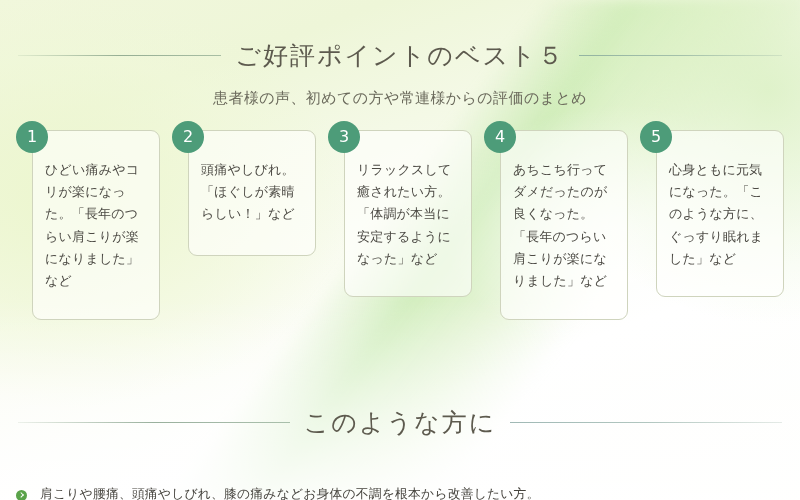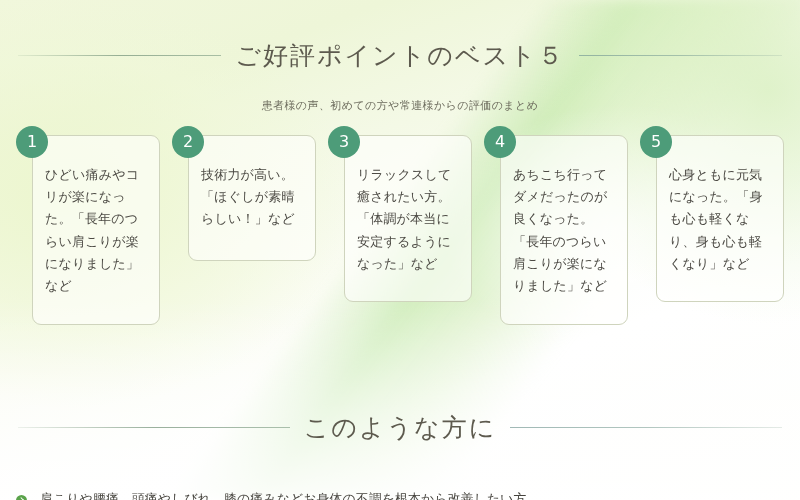--- a/index.html
+++ b/index.html
@@ -101,24 +101,23 @@
     flex: 0 0 auto;
     font-size: 25px;
     letter-spacing: 2px;
     color: #5d5a4e;
     font-family: "DejaVu Sans", "Liberation Sans", sans-serif;
     font-weight: 400;
     white-space: nowrap;
   }
   .head-sub {
     text-align: center;
-    font-size: 11px;
+    font-size: 15px;
     color: #6b6a5c;
     letter-spacing: 0.4px;
-    margin-top: 9px;
     font-family: Liberation Sans, sans-serif;
   }
 
   
   .top-head { padding-top: 22px; }
 
   
   .cards {
     display: flex;
     justify-content: space-between;
@@ -229,42 +228,42 @@
     <div class="card-wrap">
       <div class="badge">1</div>
       <div class="card">
         <p class="card-text">ひどい痛みやコリが楽になった。「長年のつらい肩こりが楽になりました」など</p>
       </div>
     </div>
 
     <div class="card-wrap">
       <div class="badge">2</div>
       <div class="card">
-        <p class="card-text">技術力が高い。「ほぐしが素晴らしい！」など</p>
+        <p class="card-text">頭痛やしびれ。「ほぐしが素晴らしい！」など</p>
       </div>
     </div>
 
     <div class="card-wrap">
       <div class="badge">3</div>
       <div class="card">
         <p class="card-text">リラックスして癒されたい方。「体調が本当に安定するようになった」など</p>
       </div>
     </div>
 
     <div class="card-wrap">
       <div class="badge">4</div>
       <div class="card">
         <p class="card-text">あちこち行ってダメだったのが良くなった。「長年のつらい肩こりが楽になりました」など</p>
       </div>
     </div>
 
     <div class="card-wrap">
       <div class="badge">5</div>
       <div class="card">
-        <p class="card-text">心身ともに元気になった。「身も心も軽くなり、身も心も軽くなり」など</p>
+        <p class="card-text">心身ともに元気になった。「このような方に、ぐっすり眠れました」など</p>
       </div>
     </div>
 
   </div>
 
   <div class="second-head">
     <div class="section-head">
       <span class="head-rule"></span>
       <h2 class="head-title">このような方に</h2>
       <span class="head-rule right"></span>

